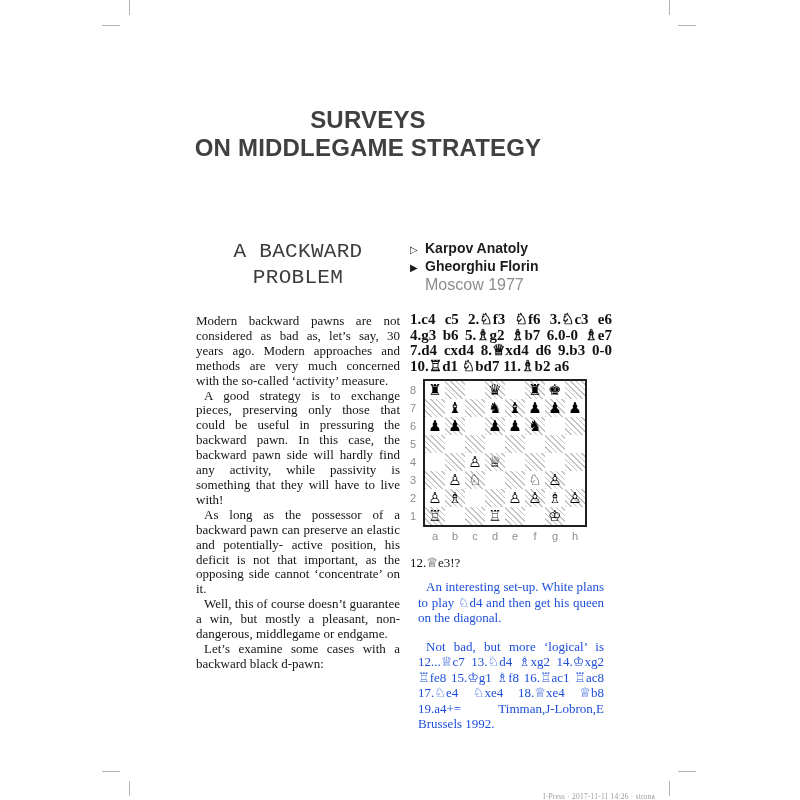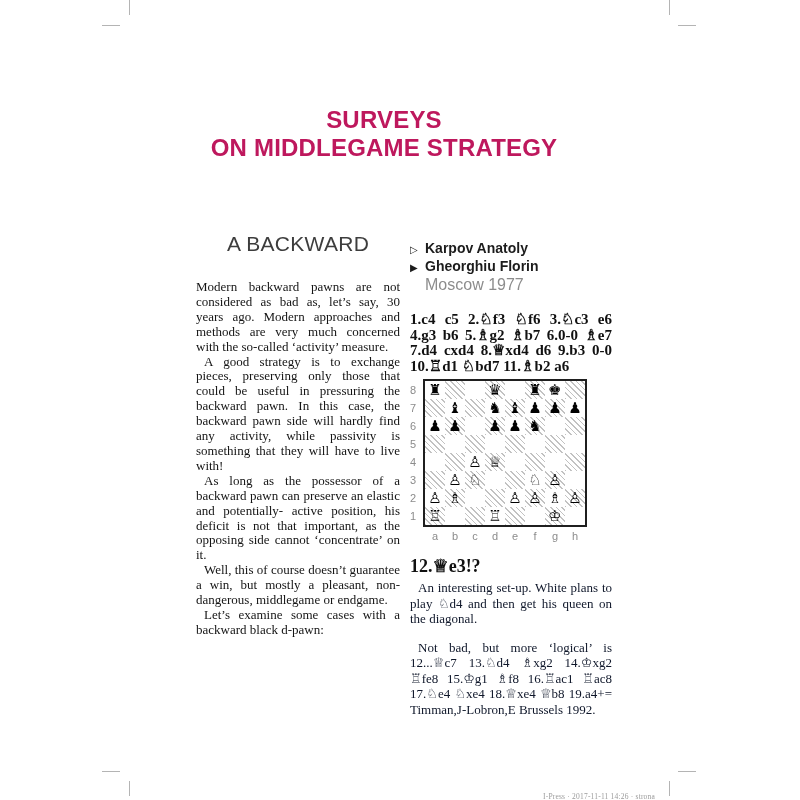--- a/index.html
+++ b/index.html
@@ -8,25 +8,25 @@
         font-family:"Liberation Serif",serif;color:#141414;}
 
   
   .crop{position:absolute;background:#b4b4b4;}
   .crop.v{width:1px;height:15px;}
   .crop.h{height:1px;width:18px;}
 
   
   .title{position:absolute;top:106px;left:0;width:736px;text-align:center;
          font-family:"Liberation Sans",sans-serif;font-weight:bold;font-size:24px;
-         line-height:28px;color:#be185d;letter-spacing:.2px;padding-left:16px;}
+         line-height:28px;color:#404040;letter-spacing:.2px;}
 
   
   .left-col{position:absolute;left:196px;top:231px;width:204px;}
-  .section-heading{margin:0 0 23px 0;text-align:center;font-family:Liberation Sans, sans-serif;
+  .section-heading{margin:8px 0 23px 0;text-align:center;font-family:Liberation Mono, monospace;
          font-weight:400;font-size:21px;line-height:26px;color:#3d3d3d;letter-spacing:.3px;}
   .body-text p{margin:0;font-size:13px;line-height:14.9px;text-align:justify;}
   .body-text p + p{text-indent:8px;}
 
   
   .right-col{position:absolute;left:410px;top:240px;width:202px;}
   .players{font-family:"Liberation Sans",sans-serif;font-size:14px;font-weight:bold;
            line-height:17px;color:#1c1c1c;}
   .player{display:flex;align-items:baseline;}
   .player .marker{width:15px;font-size:10px;font-weight:normal;color:#1c1c1c;flex:none;}
@@ -43,22 +43,22 @@
   .board{width:160px;height:144px;border:2px solid #1f1f1f;display:grid;
          grid-template-columns:repeat(8,20px);grid-template-rows:repeat(8,18px);background:#fff;}
   .square{display:flex;align-items:center;justify-content:center;
           font-family:"DejaVu Sans",sans-serif;font-size:15px;line-height:1;color:#000;}
   .square.dark{background:repeating-linear-gradient(45deg,#c2c2c2 0px,#c2c2c2 1px,#ffffff 1px,#ffffff 4px);}
   .files{grid-column:2;display:grid;grid-template-columns:repeat(8,20px);margin-top:3px;padding-left:2px;}
   .files span{font-family:"Liberation Sans",sans-serif;font-size:11px;color:#8c8c8c;text-align:center;}
 
   
   .annotation{margin-top:13px;}
-  .move-head{margin:0 0 3px 0;font-size:18px;font-weight:bold;color:#111;}
-  .comment{margin:0;font-size:13px;line-height:15.5px;text-align:justify;text-indent:8px;color:#0f172a;}
+  .move-head{margin:0 0 3px 0;font-size:13px;font-weight:normal;color:#111;}
+  .comment{margin:8px;font-size:13px;line-height:15.5px;text-align:justify;text-indent:8px;color:#1d4ed8;}
 
   
   .footer{position:absolute;left:543px;top:792px;width:120px;font-size:7.5px;
           color:#9a9a9a;font-family:"Liberation Serif",serif;letter-spacing:.2px;}
 </style>
 </head>
 <body>
 
 <div class="page">
 
@@ -72,20 +72,21 @@
   <div class="crop v" style="left:669px;top:781px;"></div>
 
   <header class="title">
     <div>SURVEYS</div>
     <div>ON MIDDLEGAME STRATEGY</div>
   </header>
 
   <section class="left-col">
     <h2 class="section-heading">
       <div>A BACKWARD</div>
+      <div>PROBLEM</div>
     </h2>
     <div class="body-text">
       <p>Modern backward pawns are not considered as bad as, let’s say, 30 years ago. Modern approaches and methods are very much concerned with the so-called ‘activity’ measure.</p>
       <p>A good strategy is to exchange pieces, preserving only those that could be useful in pressuring the backward pawn. In this case, the backward pawn side will hardly find any activity, while passivity is something that they will have to live with!</p>
       <p>As long as the possessor of a backward pawn can preserve an elastic and potentially- active position, his deficit is not that important, as the opposing side cannot ‘concentrate’ on it.</p>
       <p>Well, this of course doesn’t guarantee a win, but mostly a pleasant, non-dangerous, middlegame or endgame.</p>
       <p>Let’s examine some cases with a backward black d-pawn:</p>
     </div>
   </section>
 

